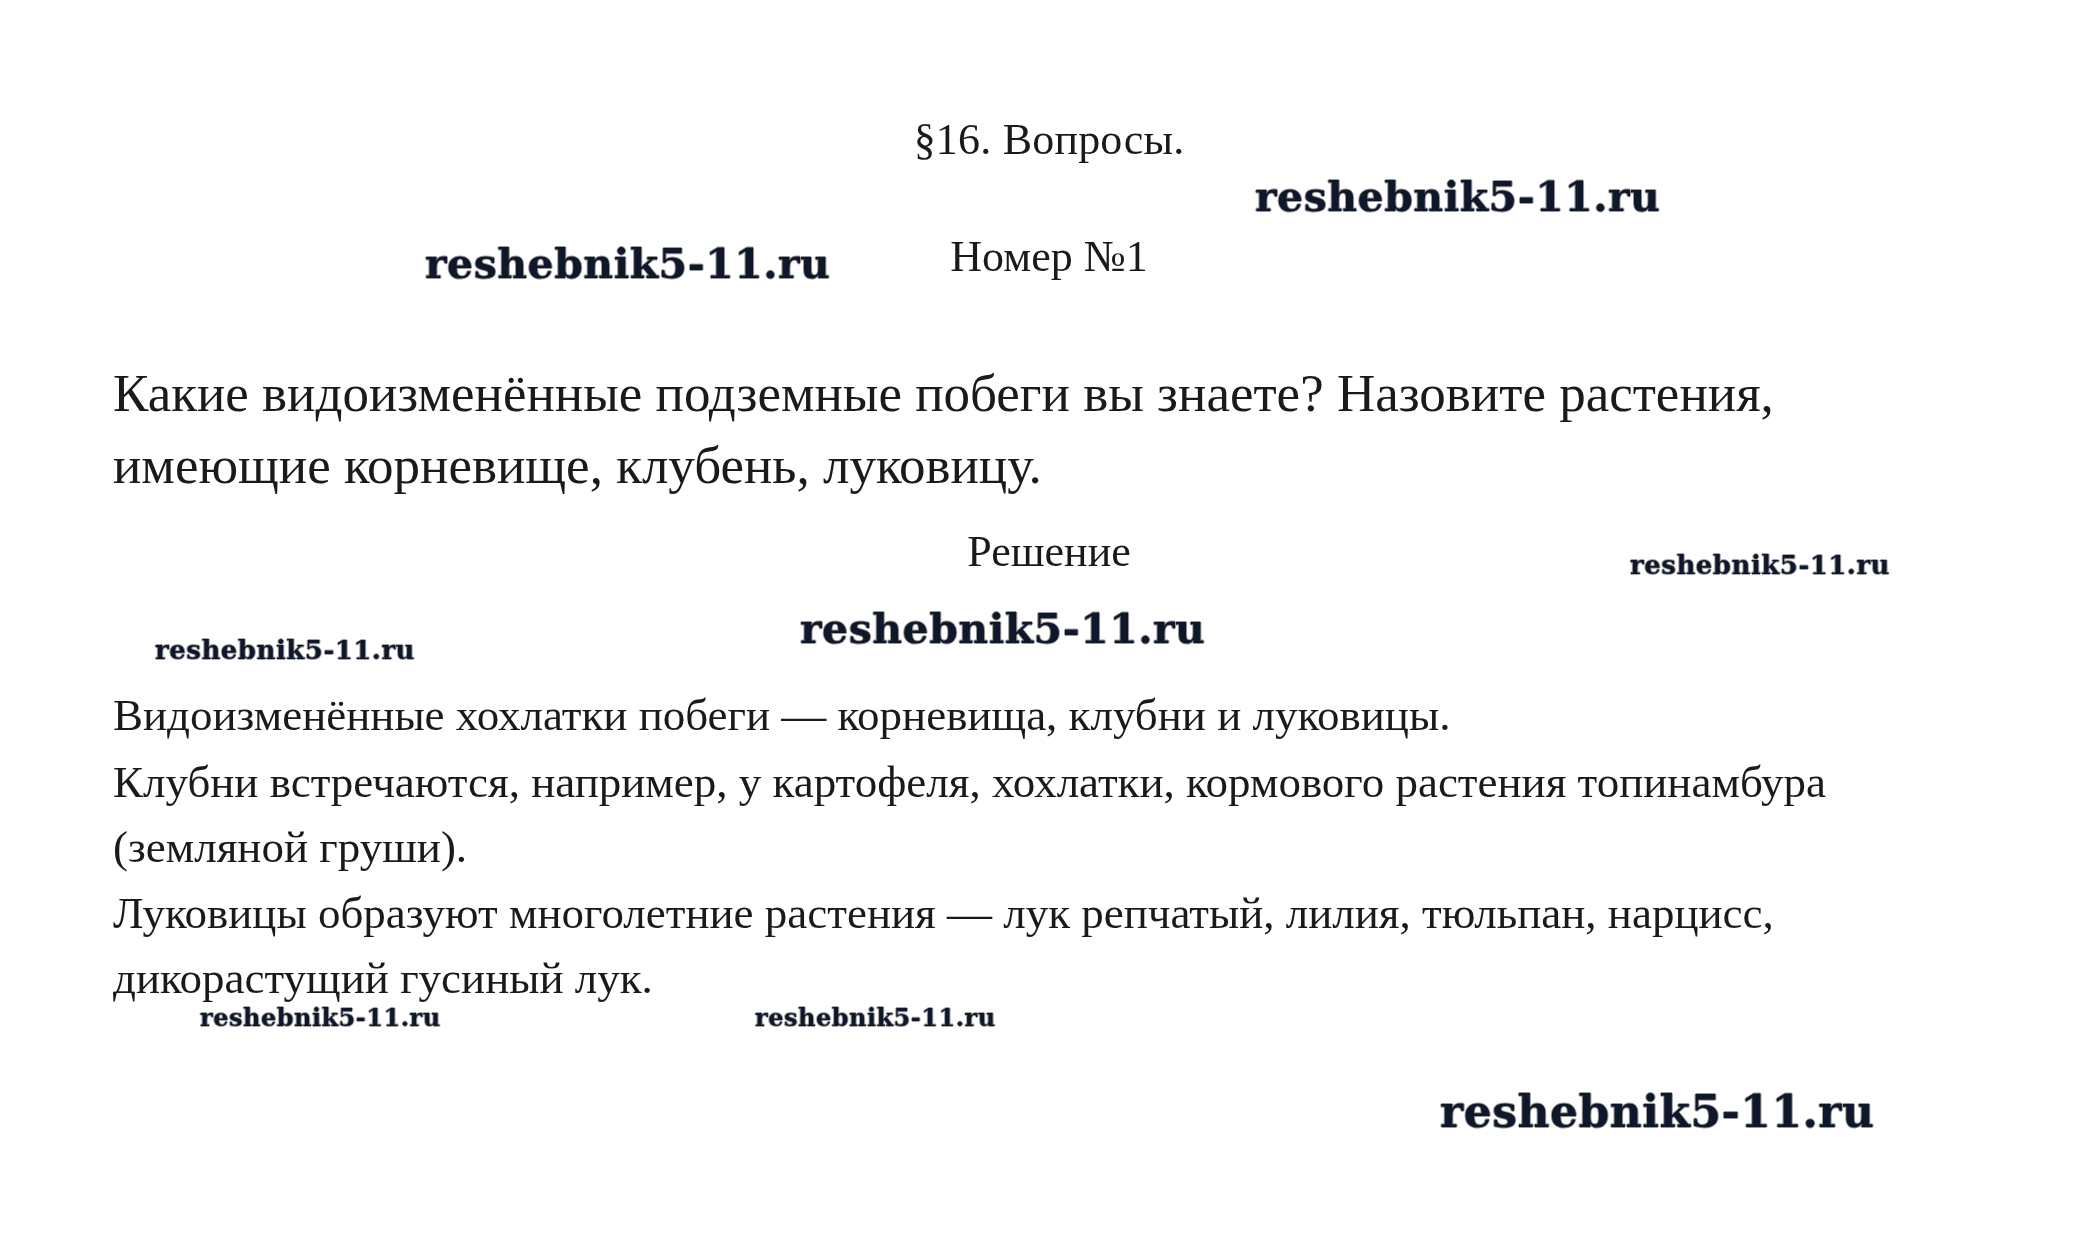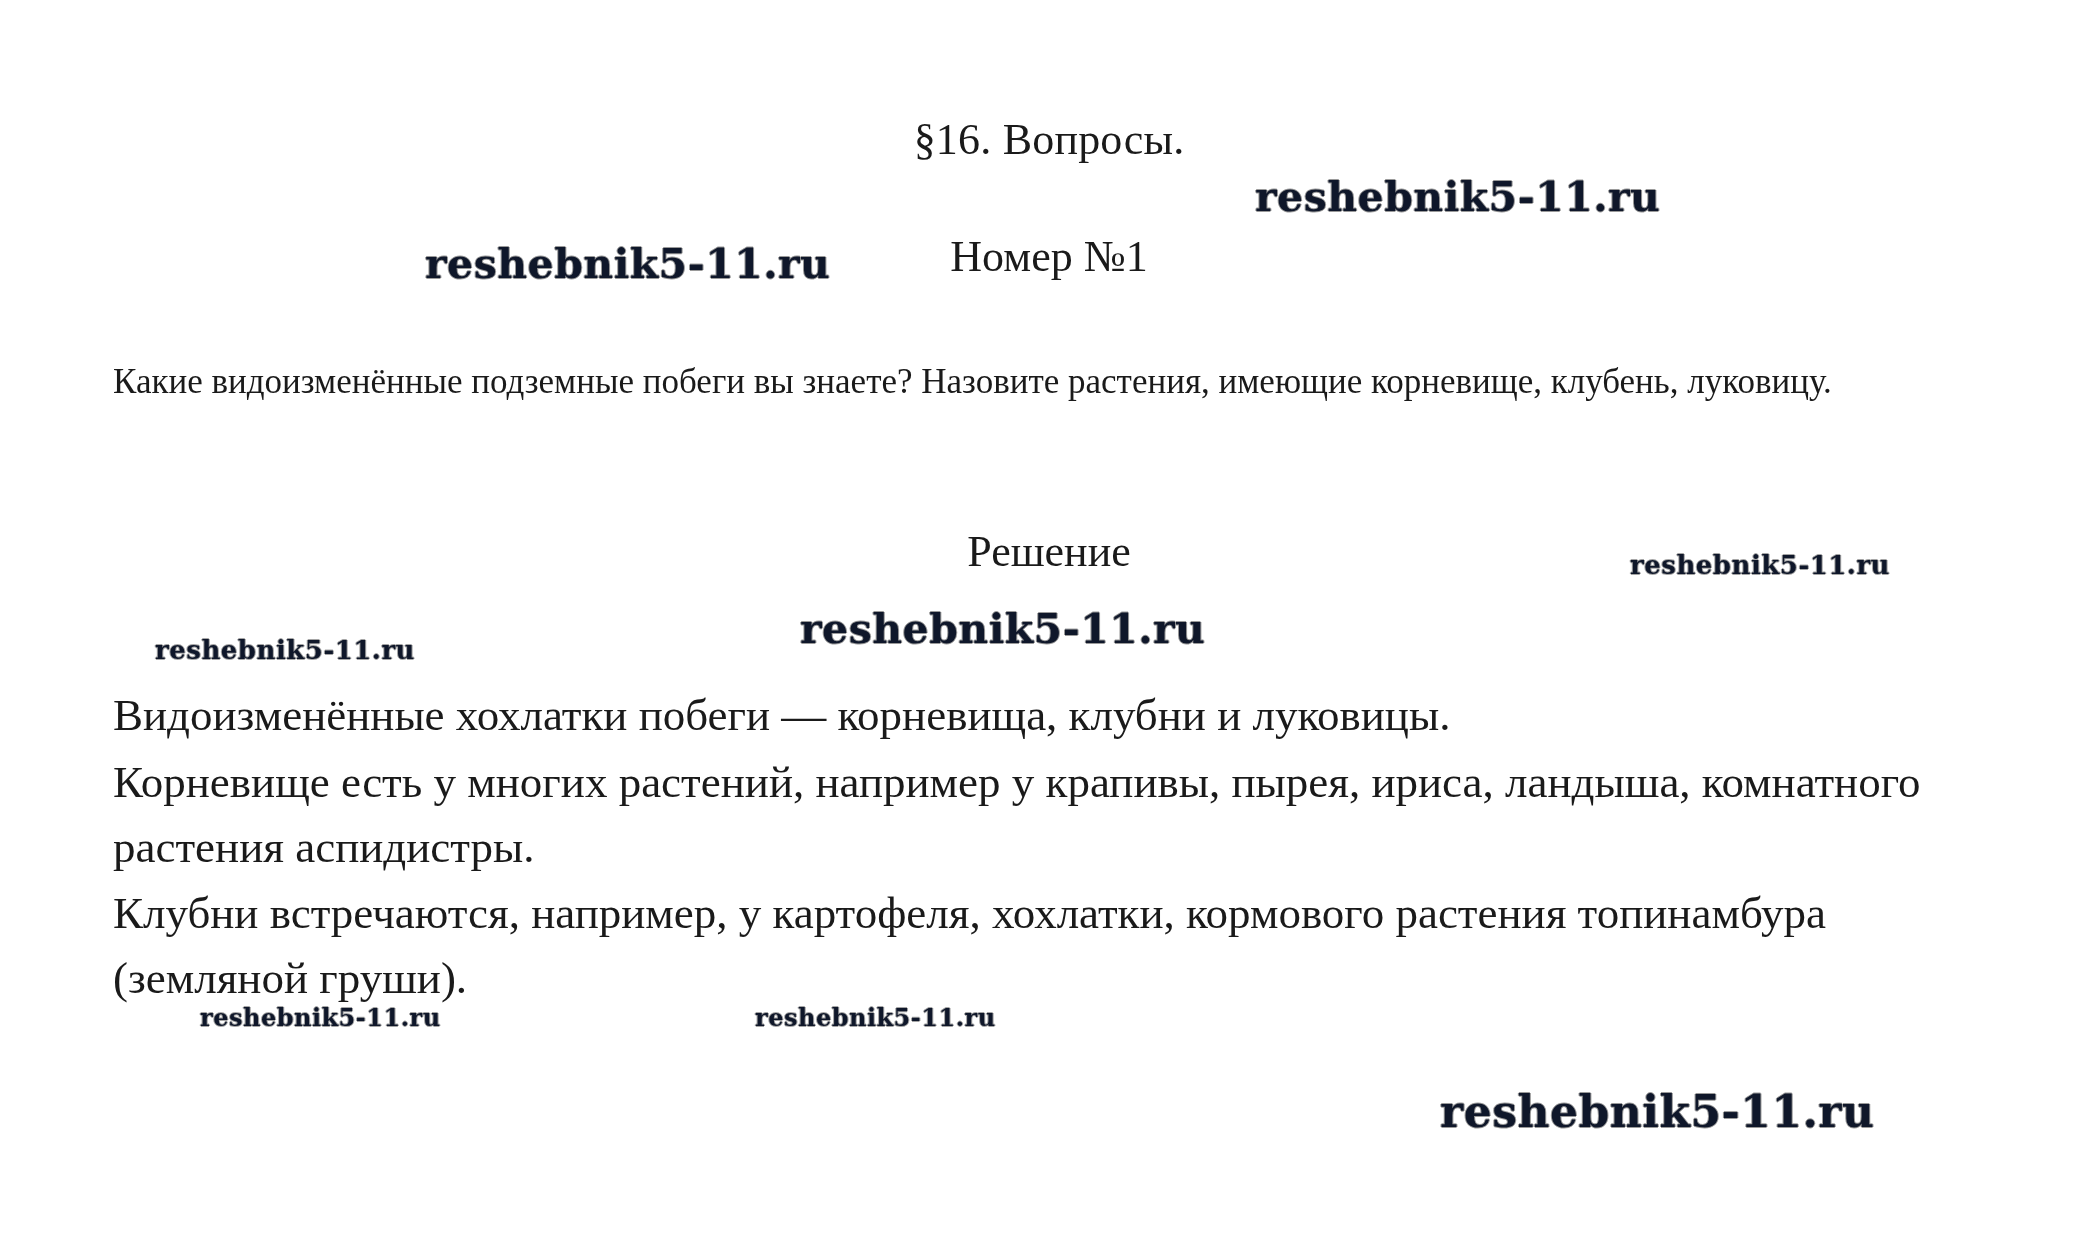--- a/index.html
+++ b/index.html
@@ -43,21 +43,21 @@
     text-align: center;
     font-size: 44px;
     line-height: 1.1;
   }
 
   .question {
     position: absolute;
     left: 113px;
     top: 330px;
     width: 1880px;
-    font-size: 35px;
+    font-size: 53px;
     line-height: 1.35;
     text-align: left;
   }
 
   .solution-heading {
     position: absolute;
     left: 0;
     top: 500px;
     width: 2098px;
     text-align: center;
@@ -115,24 +115,24 @@
 
   <div class="number-heading">Номер №1</div>
 
   <div class="question">Какие видоизменённые подземные побеги вы знаете? Назовите растения, имеющие корневище, клубень, луковицу.</div>
 
   <div class="solution-heading">Решение</div>
 
   <div class="answer">
     <p><span>Видоизменённые хохлатки побеги — </span><b>корневища, клубни и луковицы</b><span>.</span></p>
 
-    <p><b>Корневище</b><span> есть у многих растений, например у крапивы, пырея, ириса, ландыша, комнатного растения аспидистры.</span></p>
 
     <p><b>Клубни</b><span> встречаются, например, у картофеля, хохлатки, кормового растения топинамбура (земляной груши).</span></p>
 
+    <p><b>Луковицы</b><span> образуют многолетние растения — лук репчатый, лилия, тюльпан, нарцисс, дикорастущий гусиный лук.</span></p>
   </div>
 
   <div class="wm wm-1">reshebnik5-11.ru</div>
   <div class="wm wm-2">reshebnik5-11.ru</div>
   <div class="wm wm-3">reshebnik5-11.ru</div>
   <div class="wm wm-4">reshebnik5-11.ru</div>
   <div class="wm wm-5">reshebnik5-11.ru</div>
   <div class="wm wm-6">reshebnik5-11.ru</div>
   <div class="wm wm-7">reshebnik5-11.ru</div>
   <div class="wm wm-8">reshebnik5-11.ru</div>

